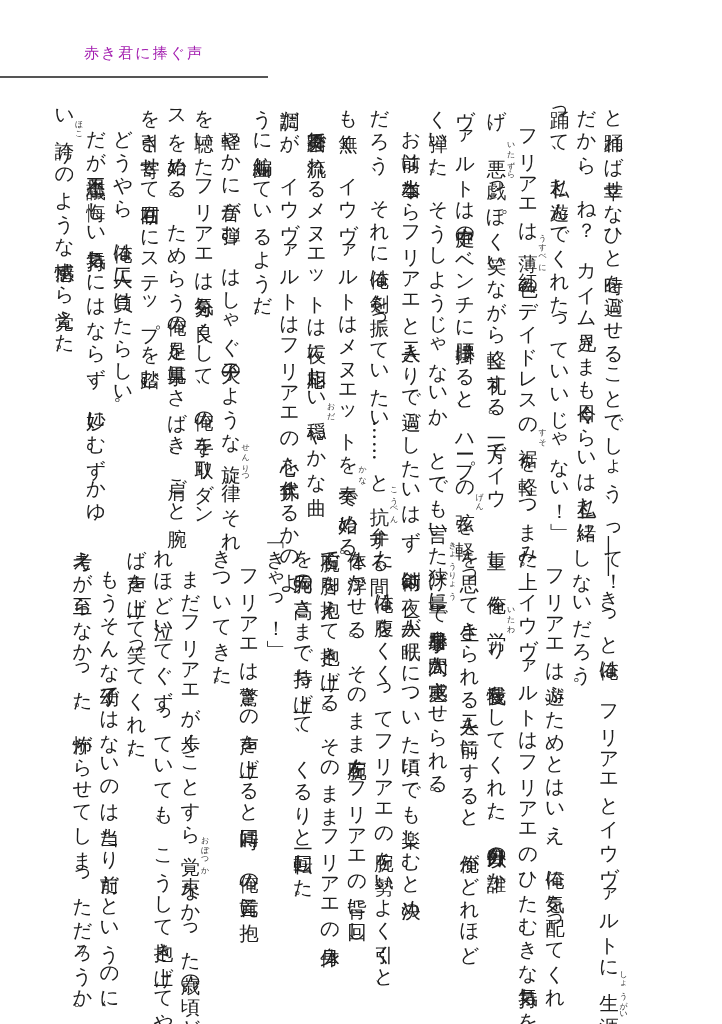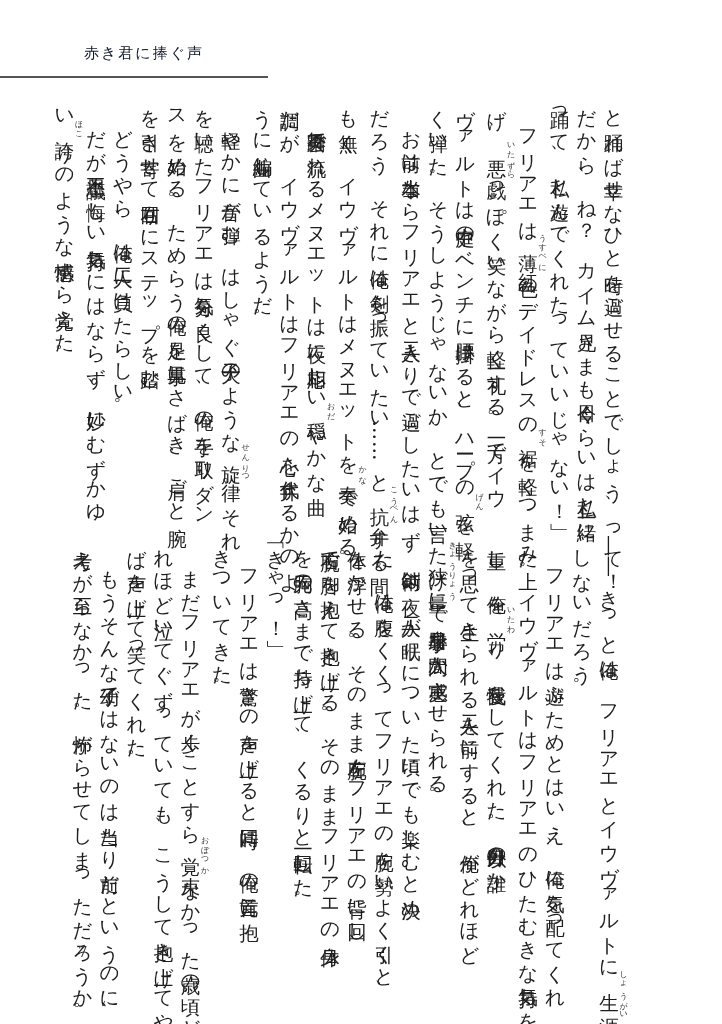--- a/index.html
+++ b/index.html
@@ -1,18 +1,18 @@
 <!DOCTYPE html>
 <html><head>
 <meta charset="utf-8">
 <style>
   html, body { margin:0; padding:0; }
   body { width:722px; height:1024px; background:#ffffff; position:relative; overflow:hidden;
          font-family:"DejaVu Serif","Liberation Serif",serif; color:#222; }
-  .header-title { position:absolute; left:84px; top:44px; font-size:15px; letter-spacing:2px; color:#0f172a; }
+  .header-title { position:absolute; left:84px; top:44px; font-size:15px; letter-spacing:2px; color:#a21caf; }
   .header-rule { position:absolute; left:0; top:76px; width:268px; height:2px; background:#555; }
   .block { position:absolute; writing-mode:vertical-rl; font-size:19.5px; line-height:27px;
            letter-spacing:0.9px; color:#1e1e1e; }
   .block-top { right:95px; top:96px; height:420px; width:545px; }
   .block-bottom { right:95px; top:536px; height:390px; width:545px; }
   .line { display:block; white-space:nowrap; }
   ruby rt { font-size:8px; color:#333; }
   .page-number { position:absolute; left:78px; top:943px; font-size:15px; color:#333; }
 </style>
 </head>

